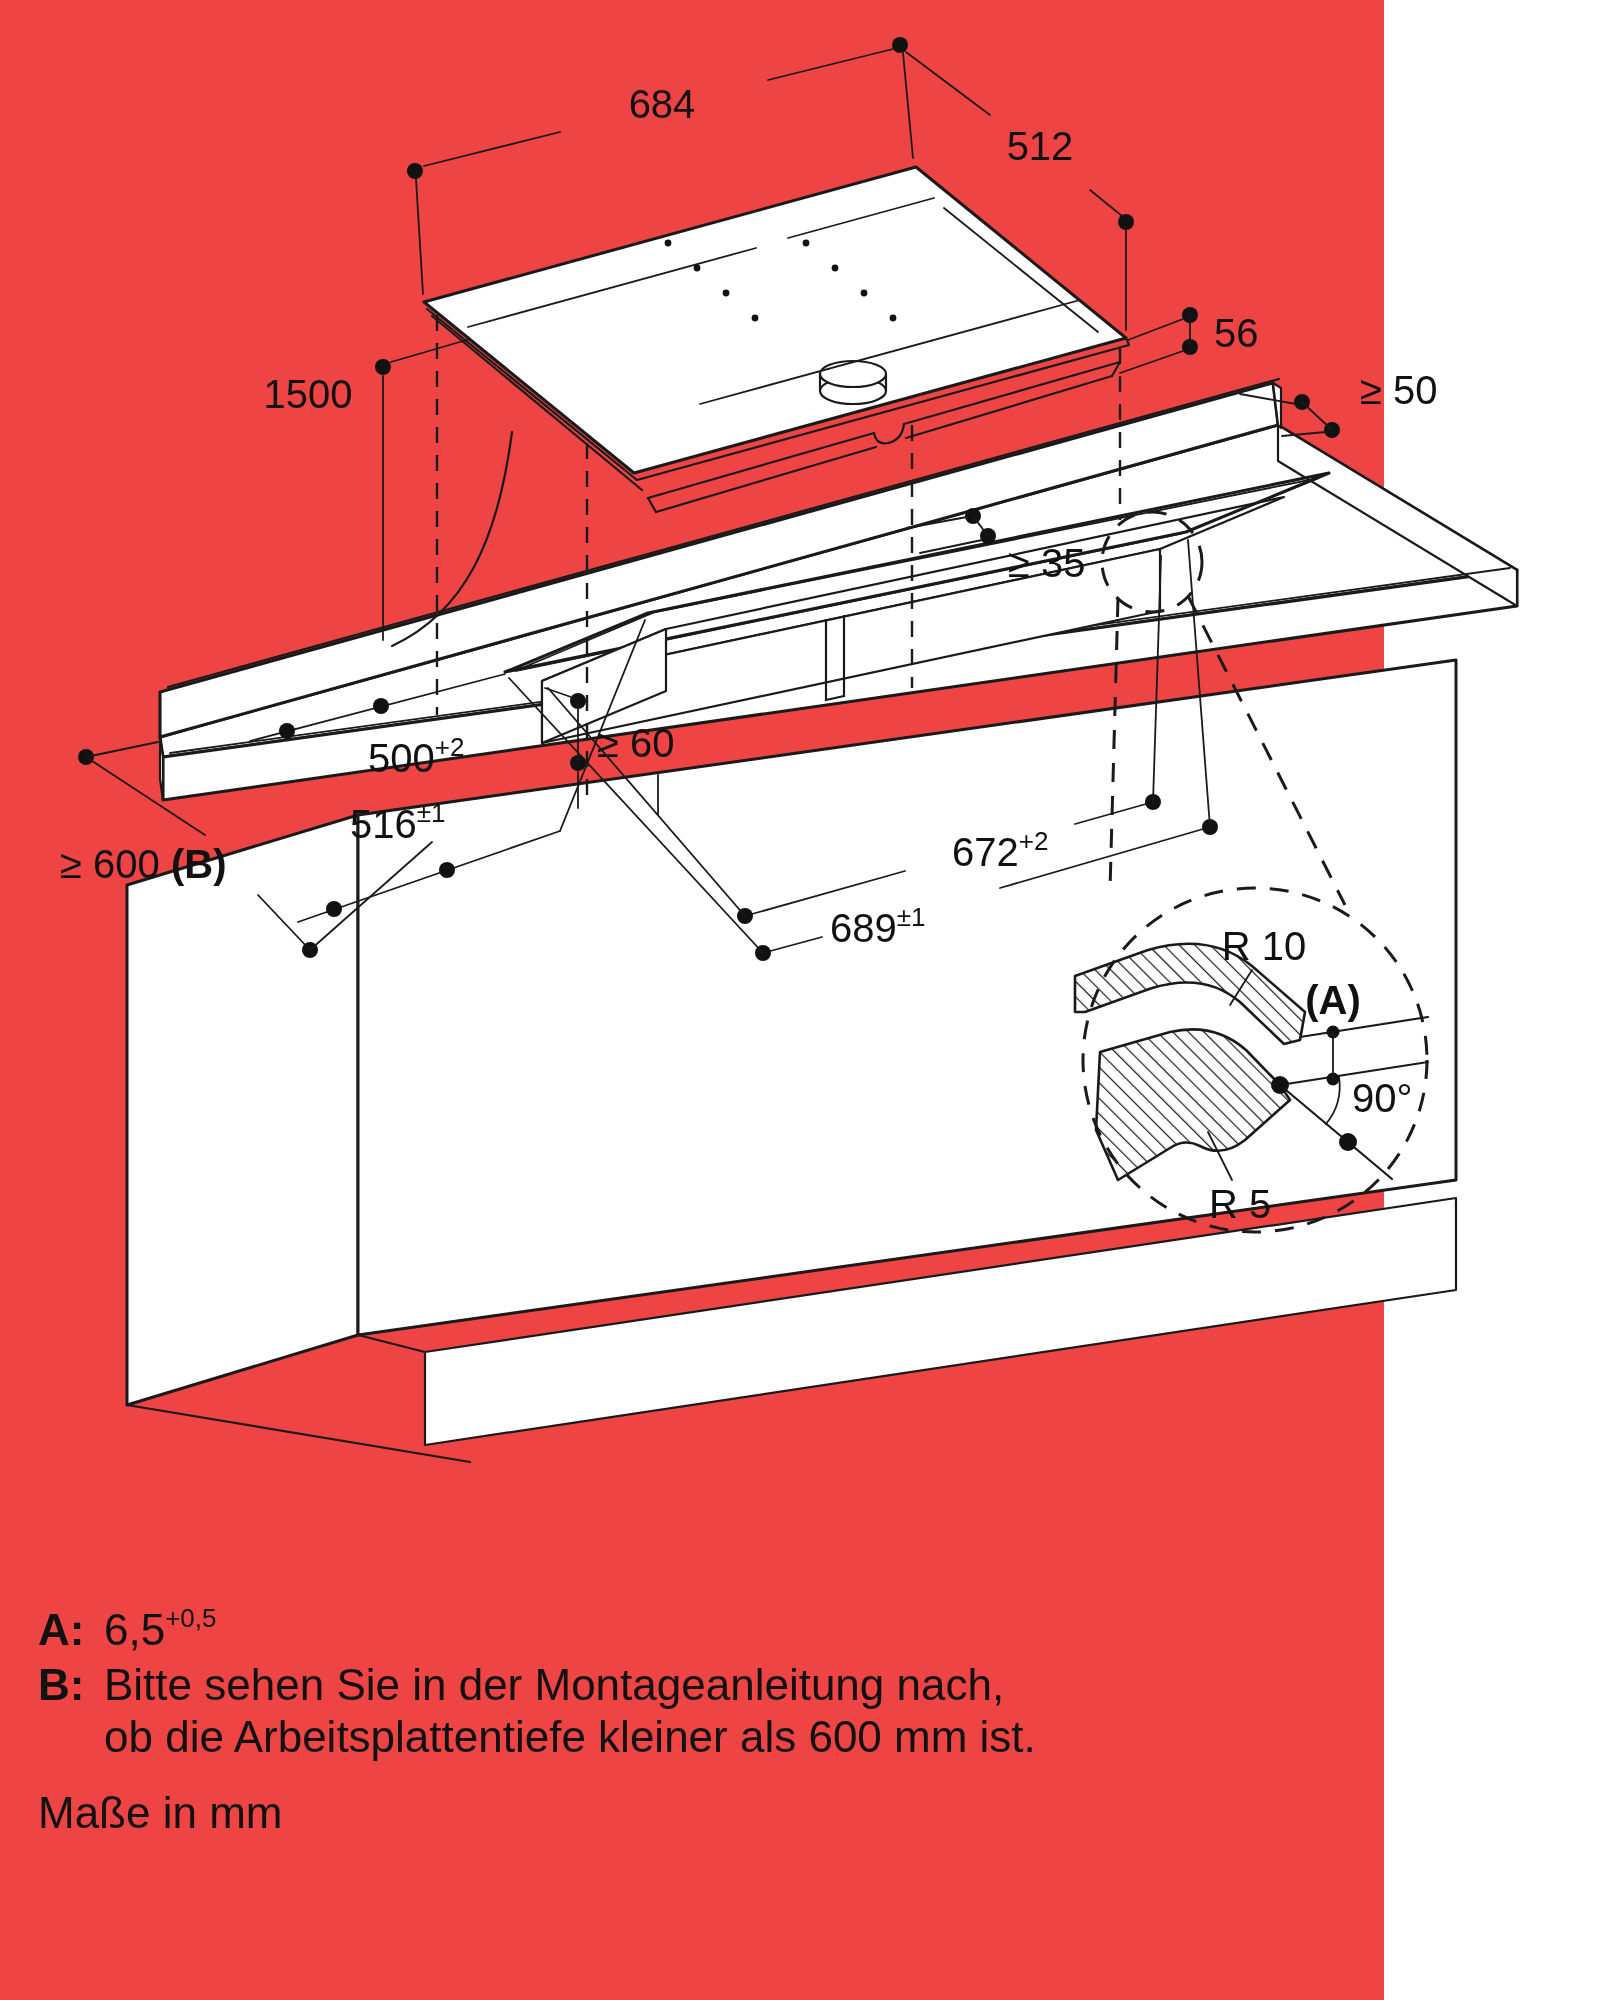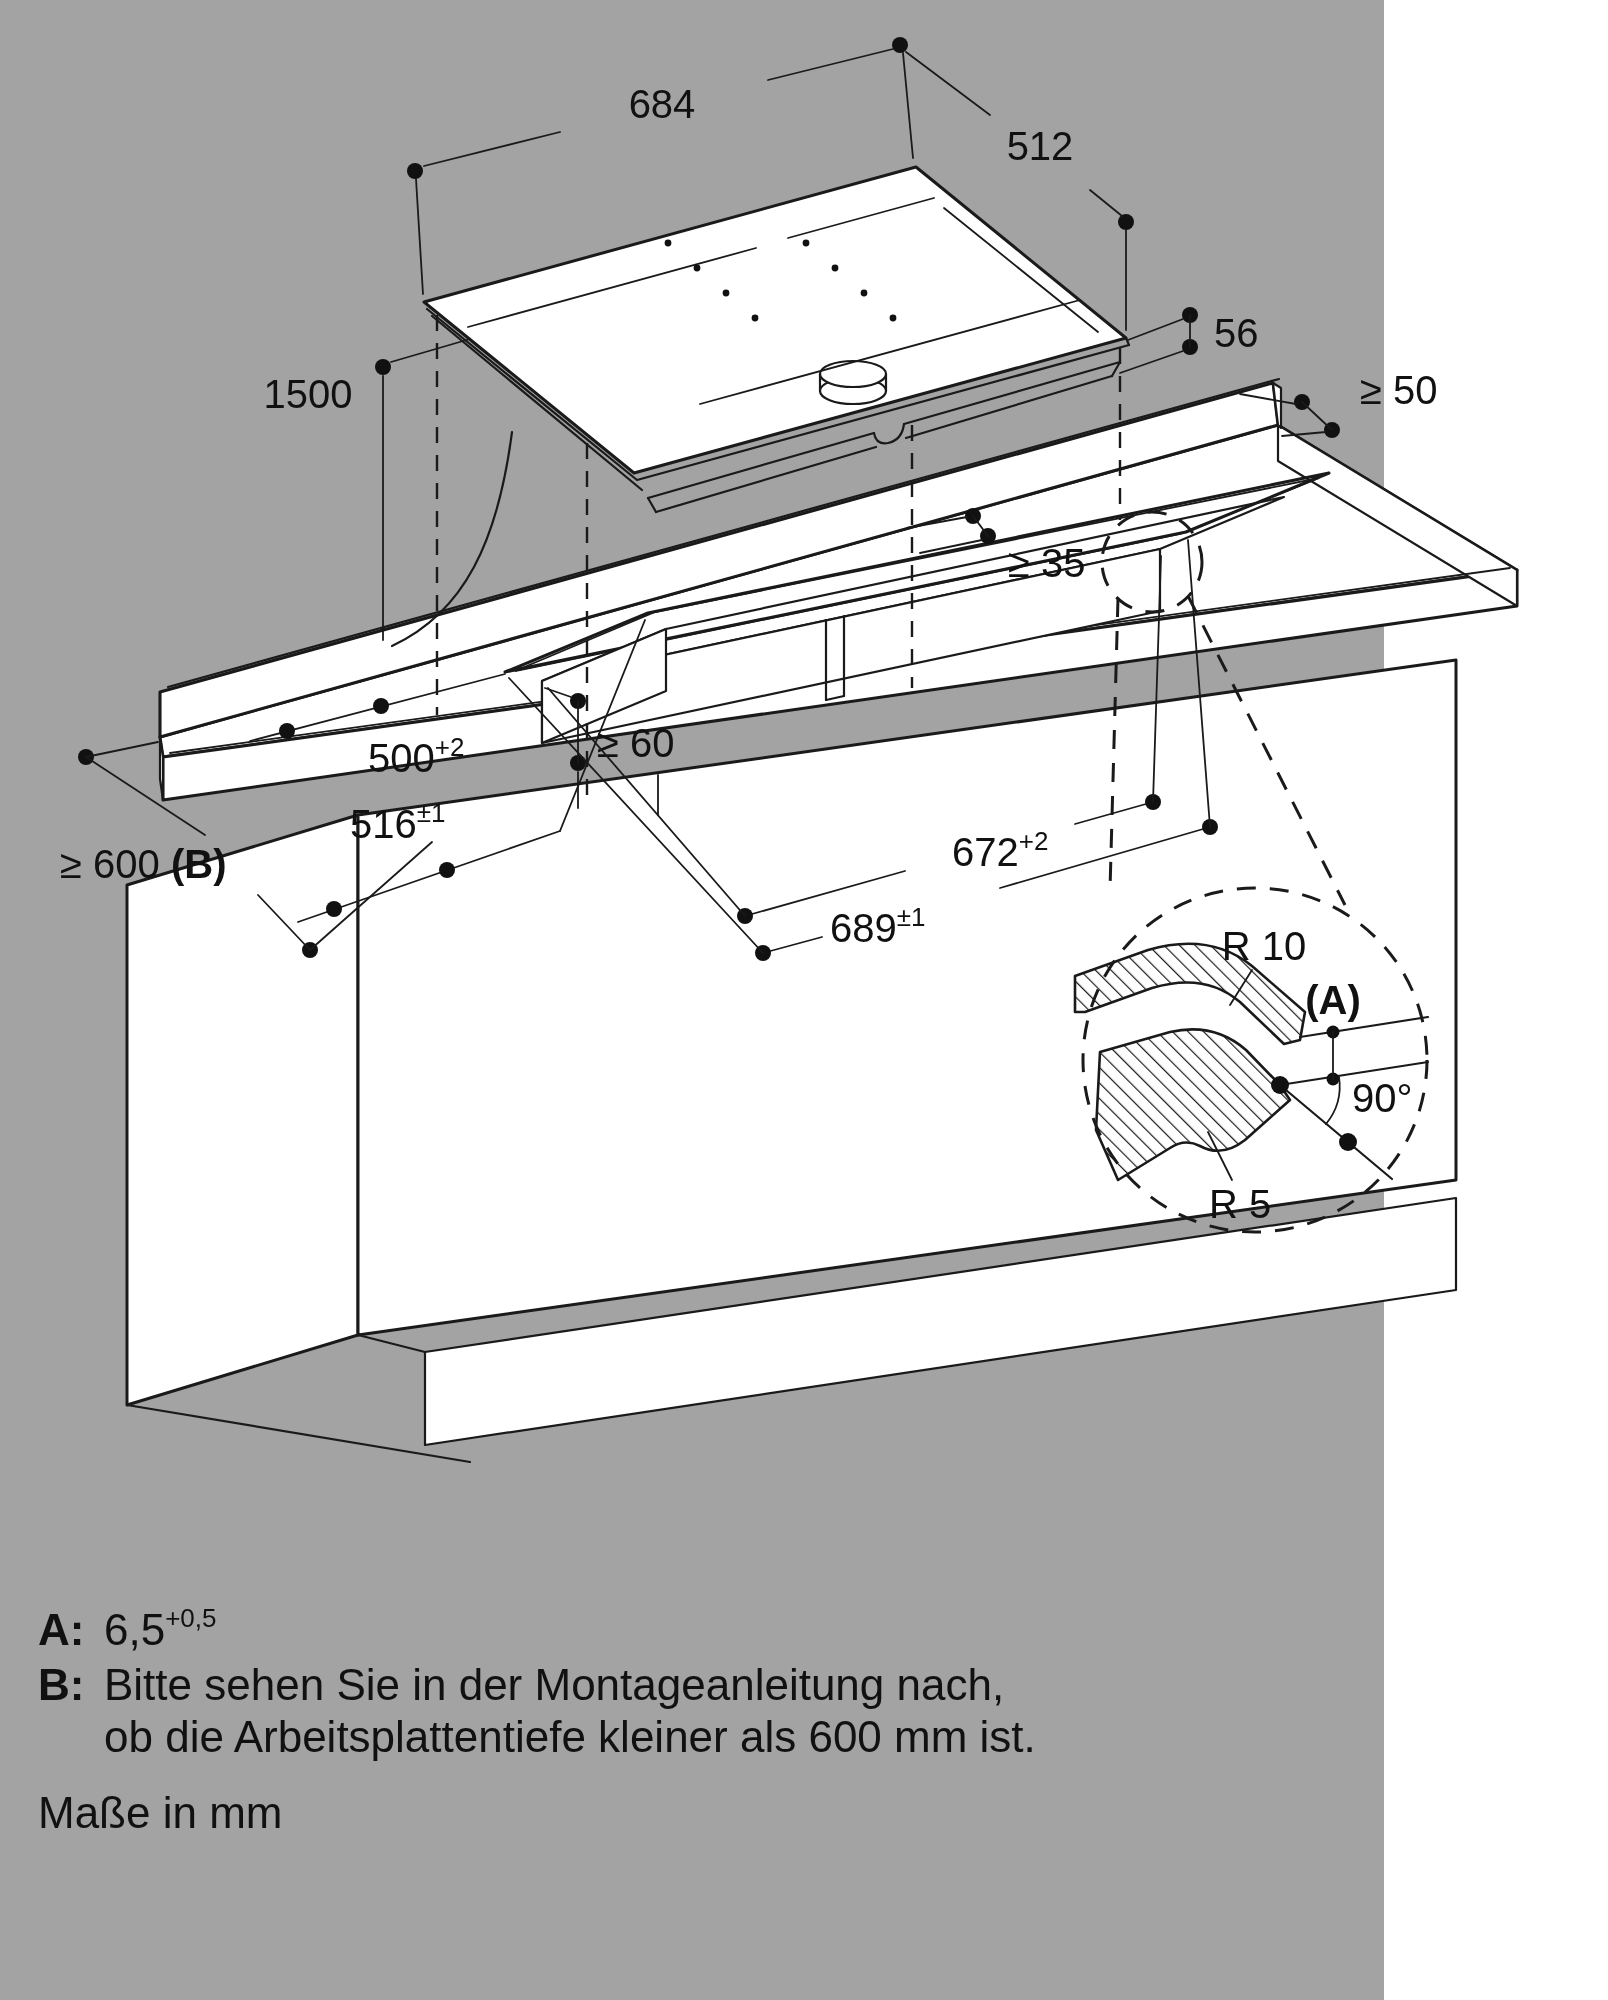--- a/index.html
+++ b/index.html
@@ -1,16 +1,16 @@
 <!DOCTYPE html>
 <html><head>
 <meta charset="utf-8">
 <style>
   html,body { margin:0; padding:0; background:#ffffff; }
-  .page { width:1384px; height:2000px; position:relative; background:#a3a3a3; }
+  .page { width:1384px; height:2000px; position:relative; background:#ef4444; }
   svg { display:block; }
   .ln   { stroke:#1a1a1a; stroke-width:3; fill:none; stroke-linejoin:round; stroke-linecap:round; }
   .ln2  { stroke:#1a1a1a; stroke-width:2.2; fill:none; stroke-linejoin:round; stroke-linecap:round; }
   .thin { stroke:#1a1a1a; stroke-width:1.8; fill:none; stroke-linecap:round; }
   .face { fill:#ffffff; stroke:#1a1a1a; stroke-width:3; stroke-linejoin:round; }
   .face2{ fill:#ffffff; stroke:#1a1a1a; stroke-width:2.2; stroke-linejoin:round; }
   .dash { stroke:#1a1a1a; stroke-width:2.4; fill:none; stroke-dasharray:16 12; stroke-linecap:butt; }
   .dashc{ stroke:#1a1a1a; stroke-width:3; fill:none; stroke-dasharray:19 14; }
   .dot  { fill:#111111; stroke:none; }
   .hatchf { fill:url(#hatch); stroke:#1a1a1a; stroke-width:2.6; stroke-linejoin:round; }

